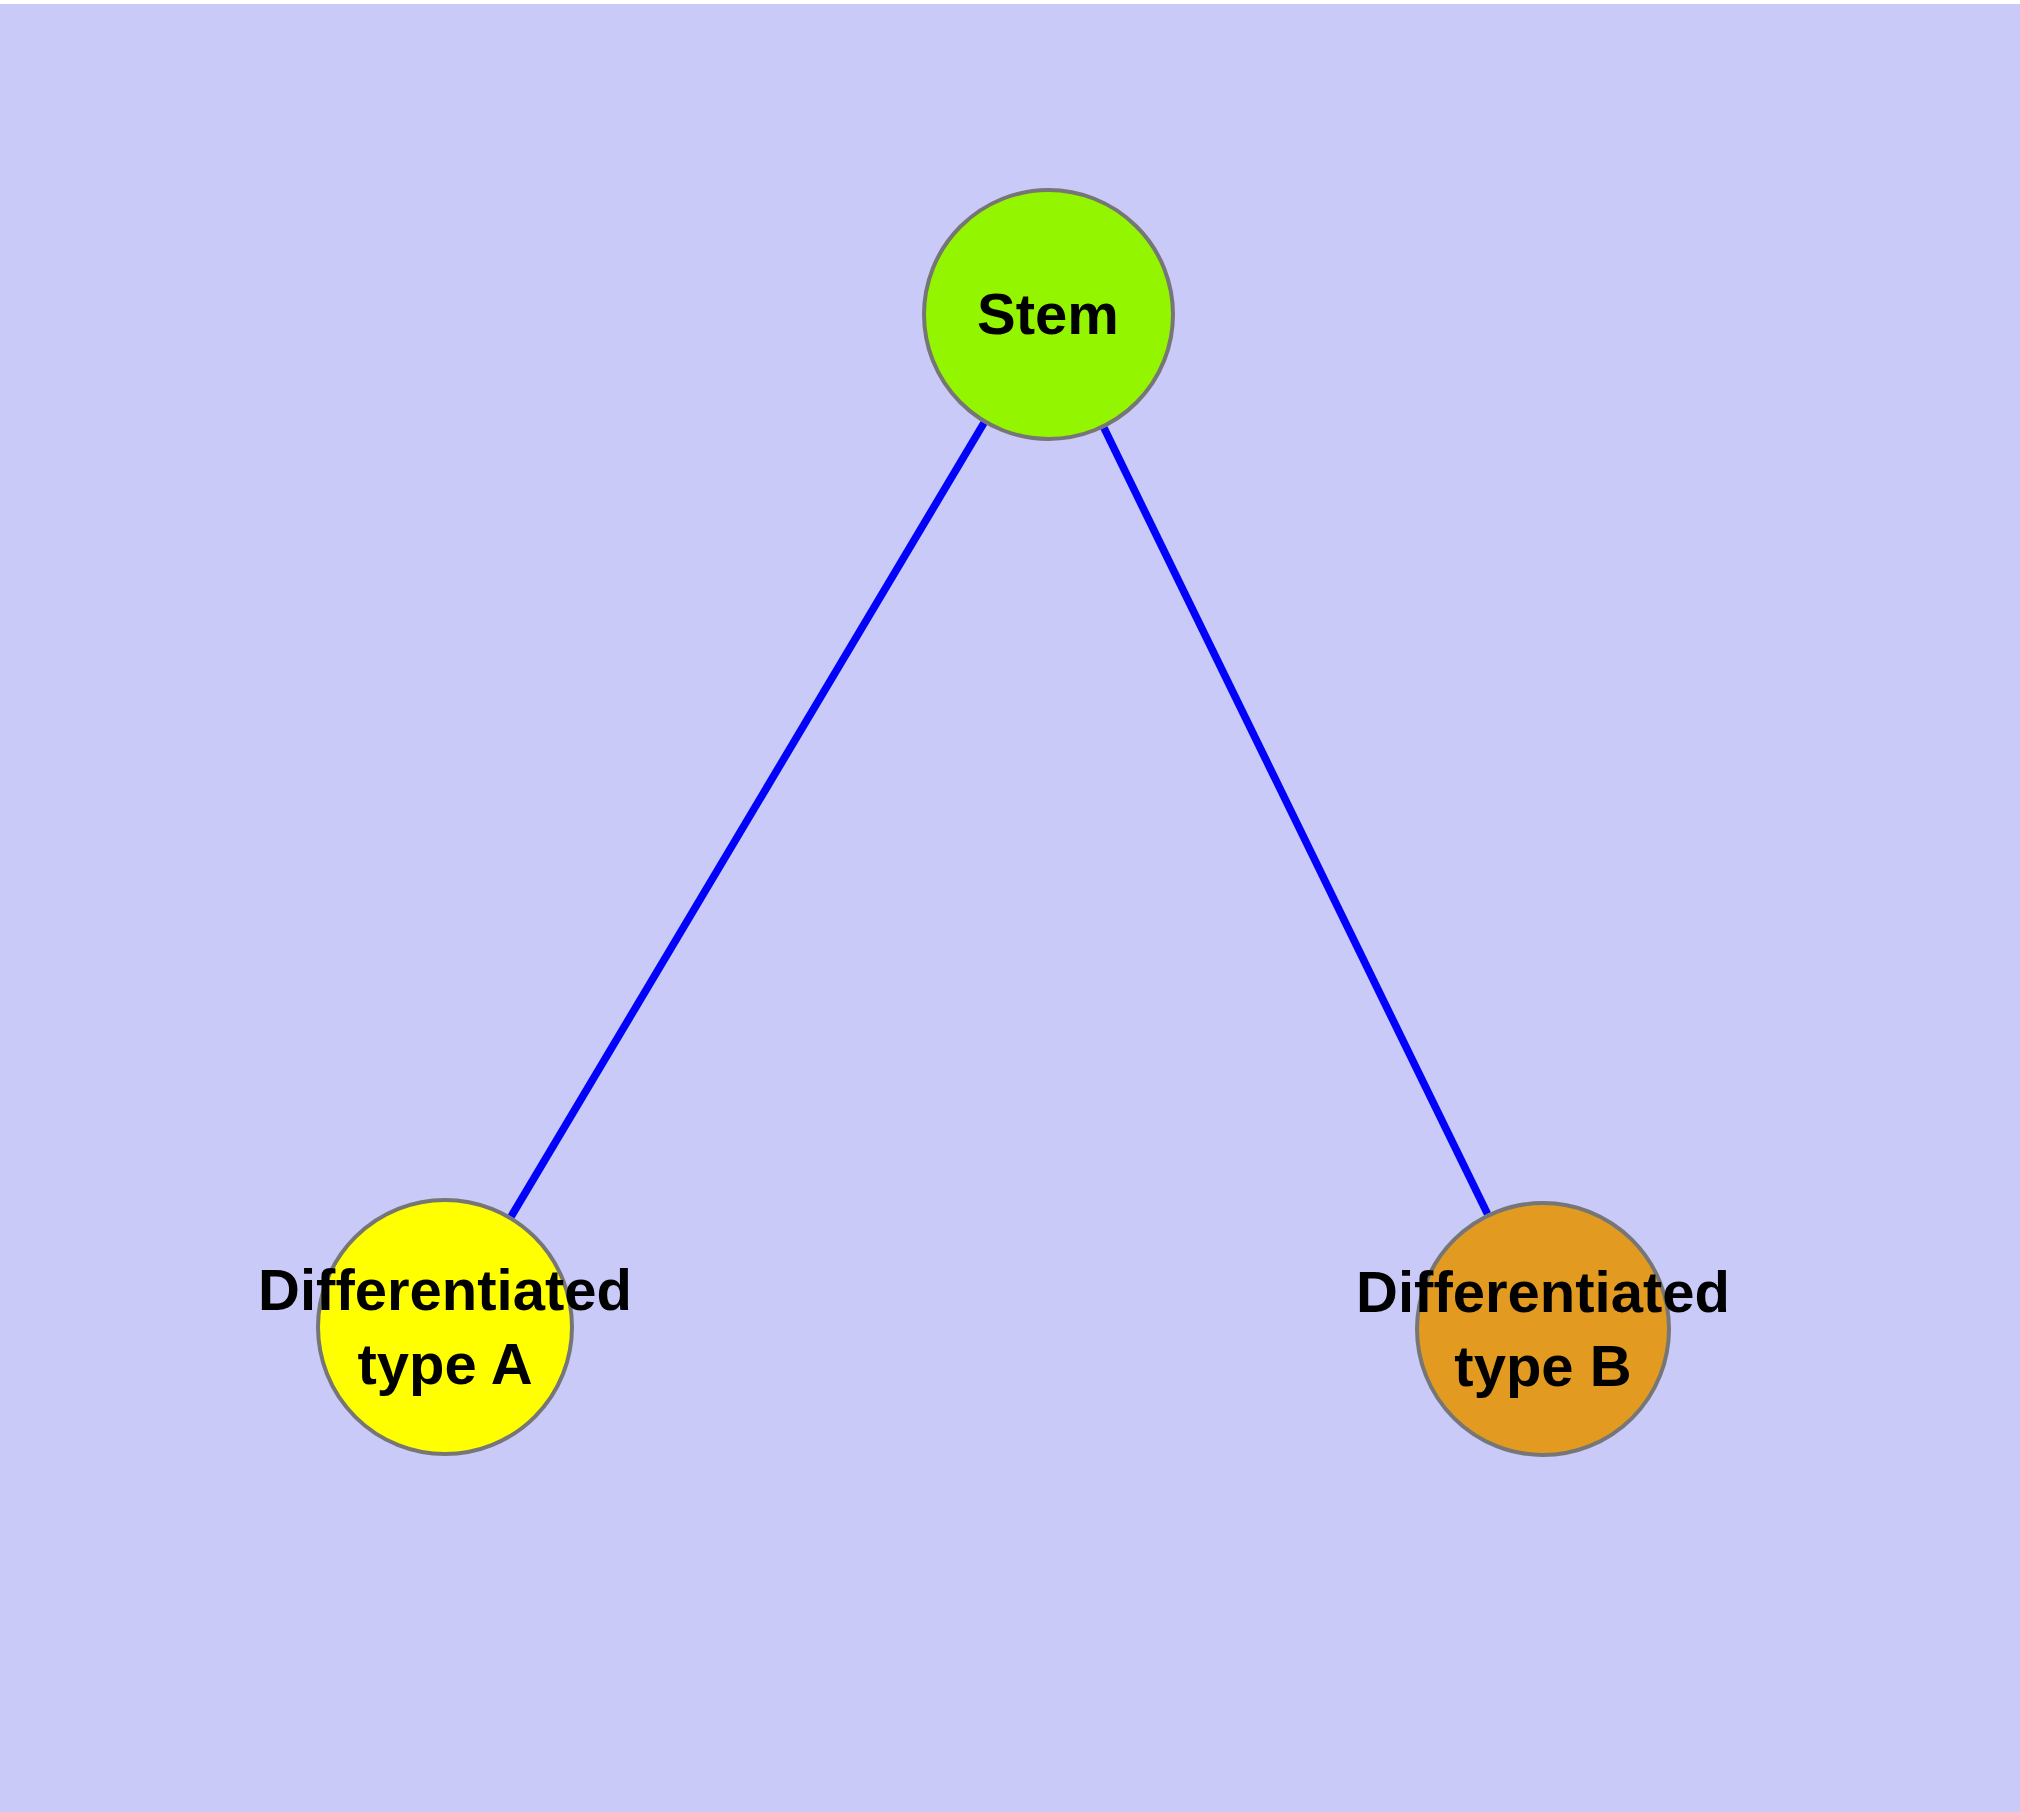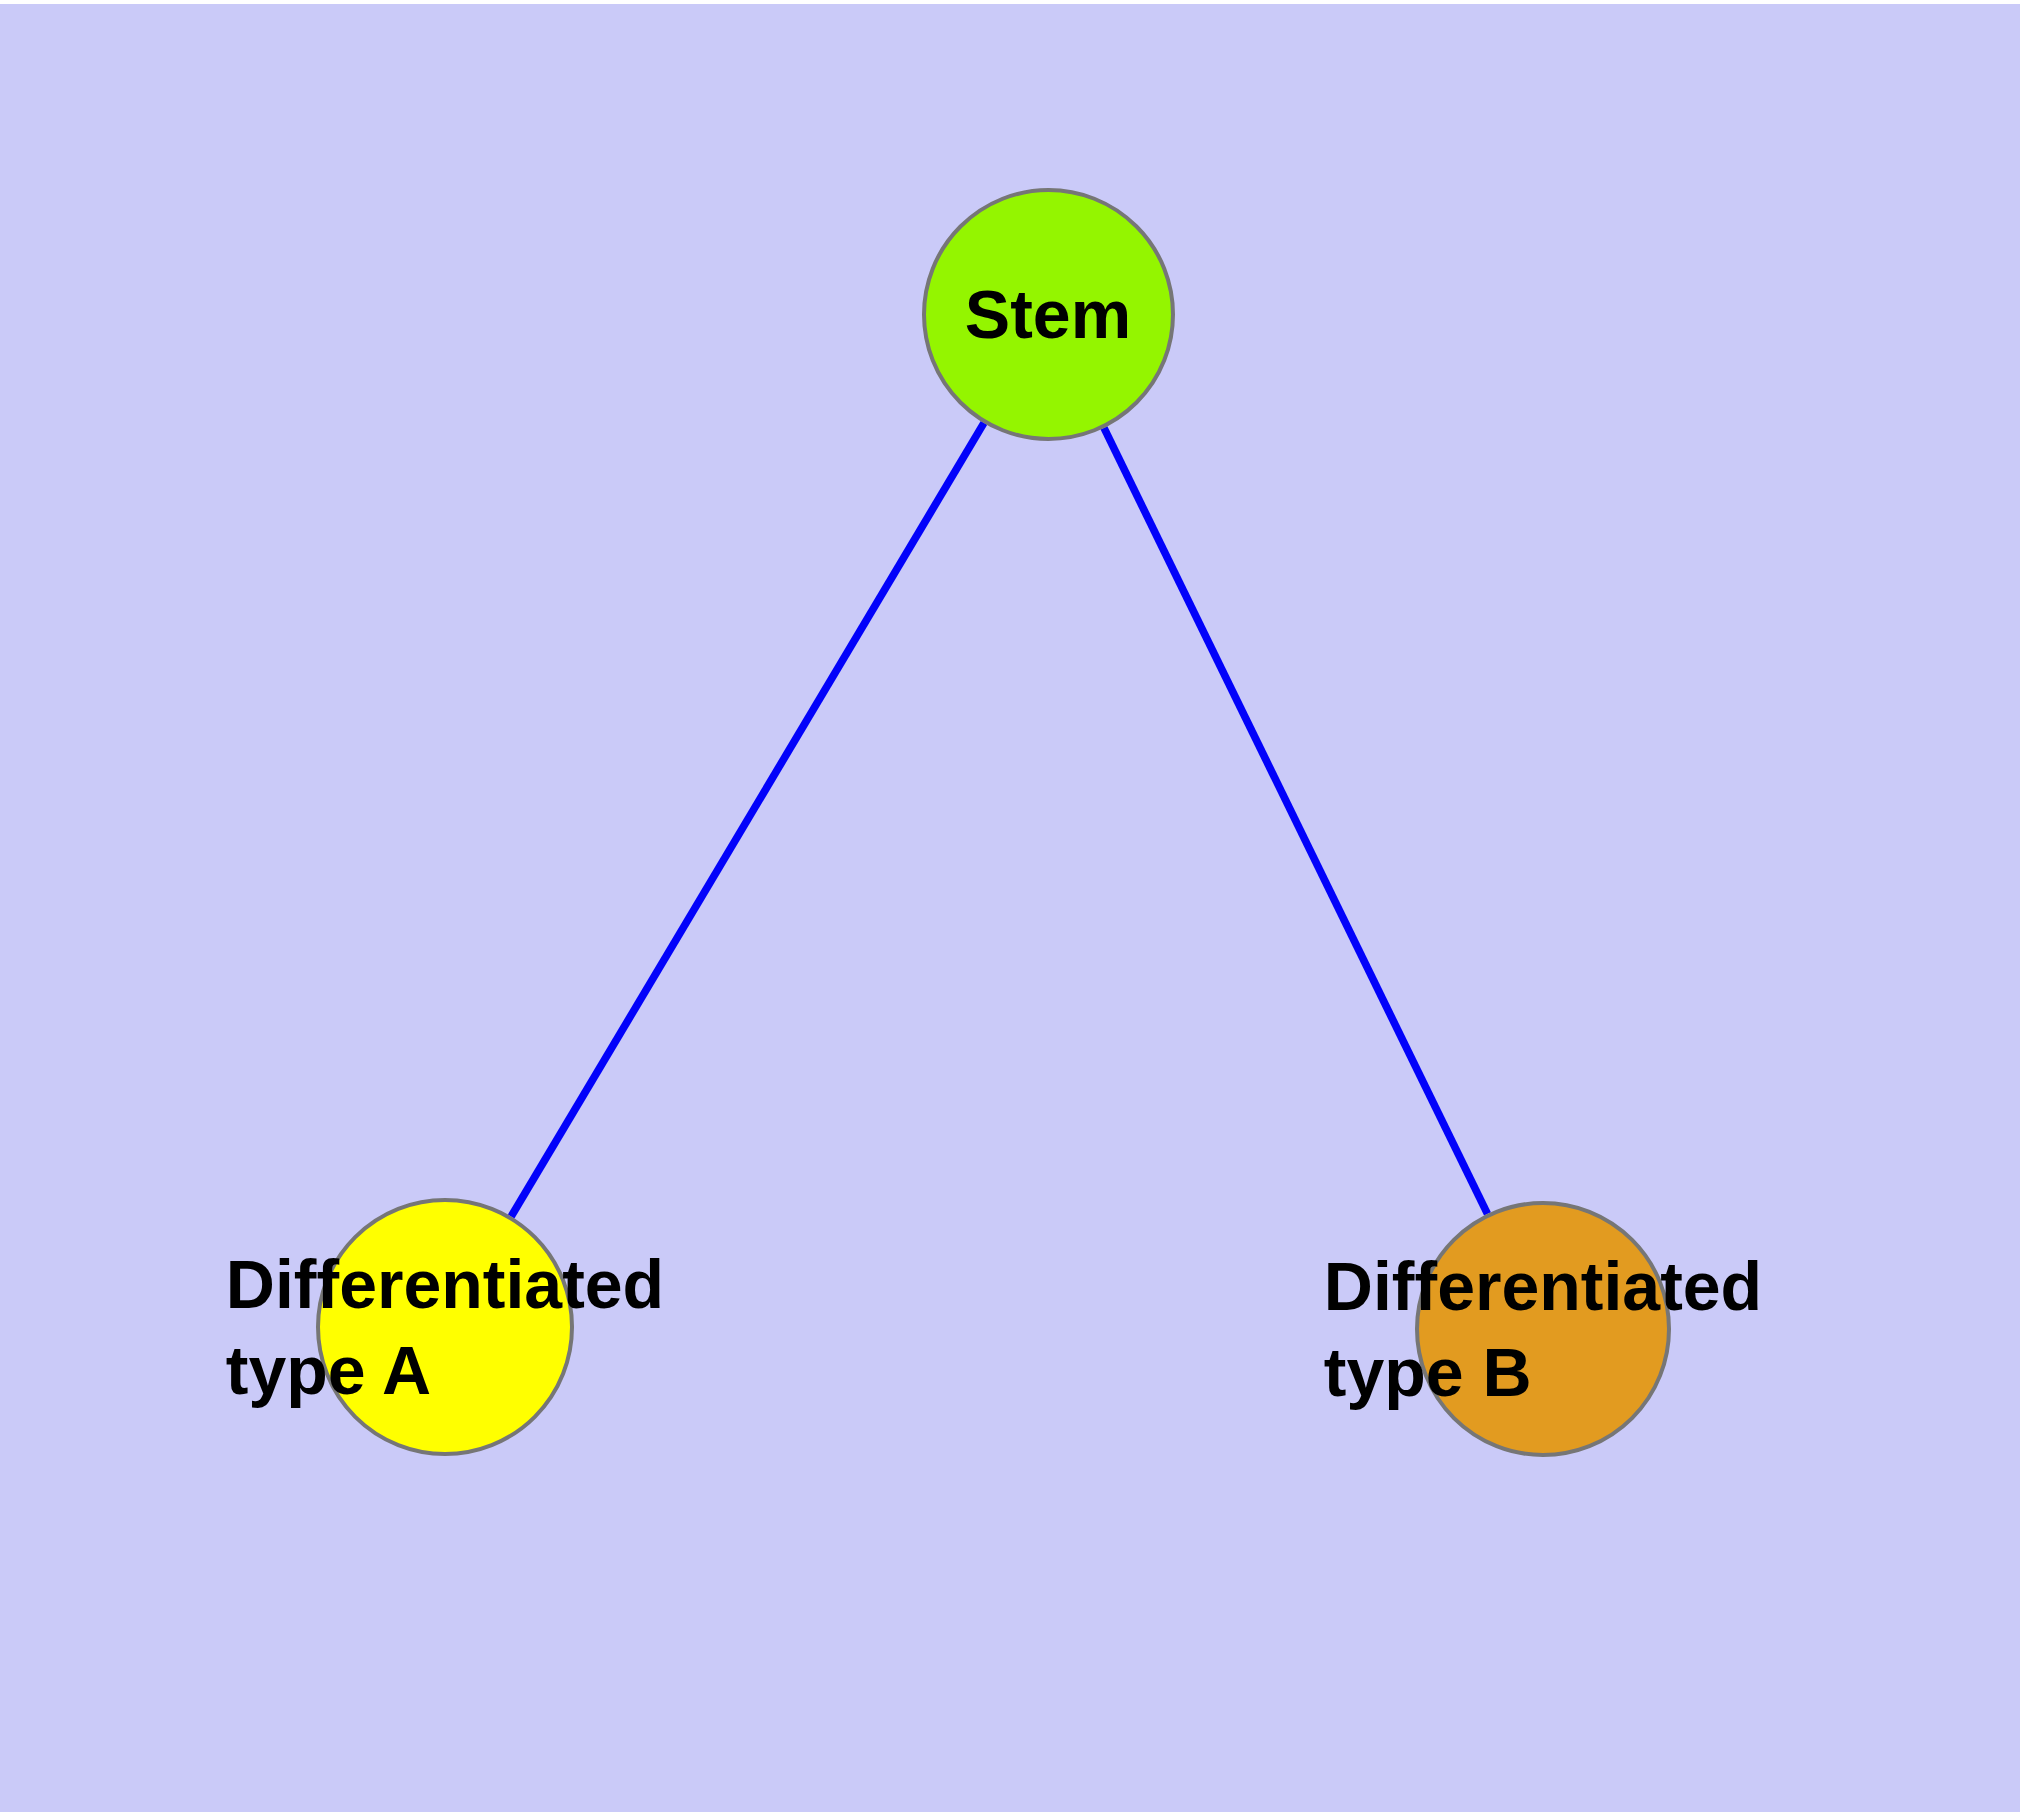--- a/index.html
+++ b/index.html
@@ -30,26 +30,26 @@
   .node-circle {
     position: absolute;
     box-sizing: border-box;
     border-style: solid;
     border-width: 4.2px;
     border-radius: 50%;
   }
   .node-label {
     position: absolute;
     transform: translate(-50%, -50%);
-    font-size: 68px;
+    font-size: 58px;
     font-weight: 700;
     line-height: 1.27;
     letter-spacing: 0;
     white-space: pre;
-    text-align: left;
+    text-align: center;
   }
 </style>
 </head>
 <body>
 
 <div class="canvas" style="width: 2021px; height: 1812px; background: rgb(202, 202, 248);">
   <svg class="edges" width="2021" height="1812" viewBox="0 0 2384 2138">
       <line x1="1160.7" y1="499.0" x2="602.8" y2="1435.4" stroke="#0202FA" stroke-width="9" stroke-linecap="butt"></line>
       <line x1="1302.3" y1="504.9" x2="1754.8" y2="1432.3" stroke="#0202FA" stroke-width="9" stroke-linecap="butt"></line>
     </svg>

